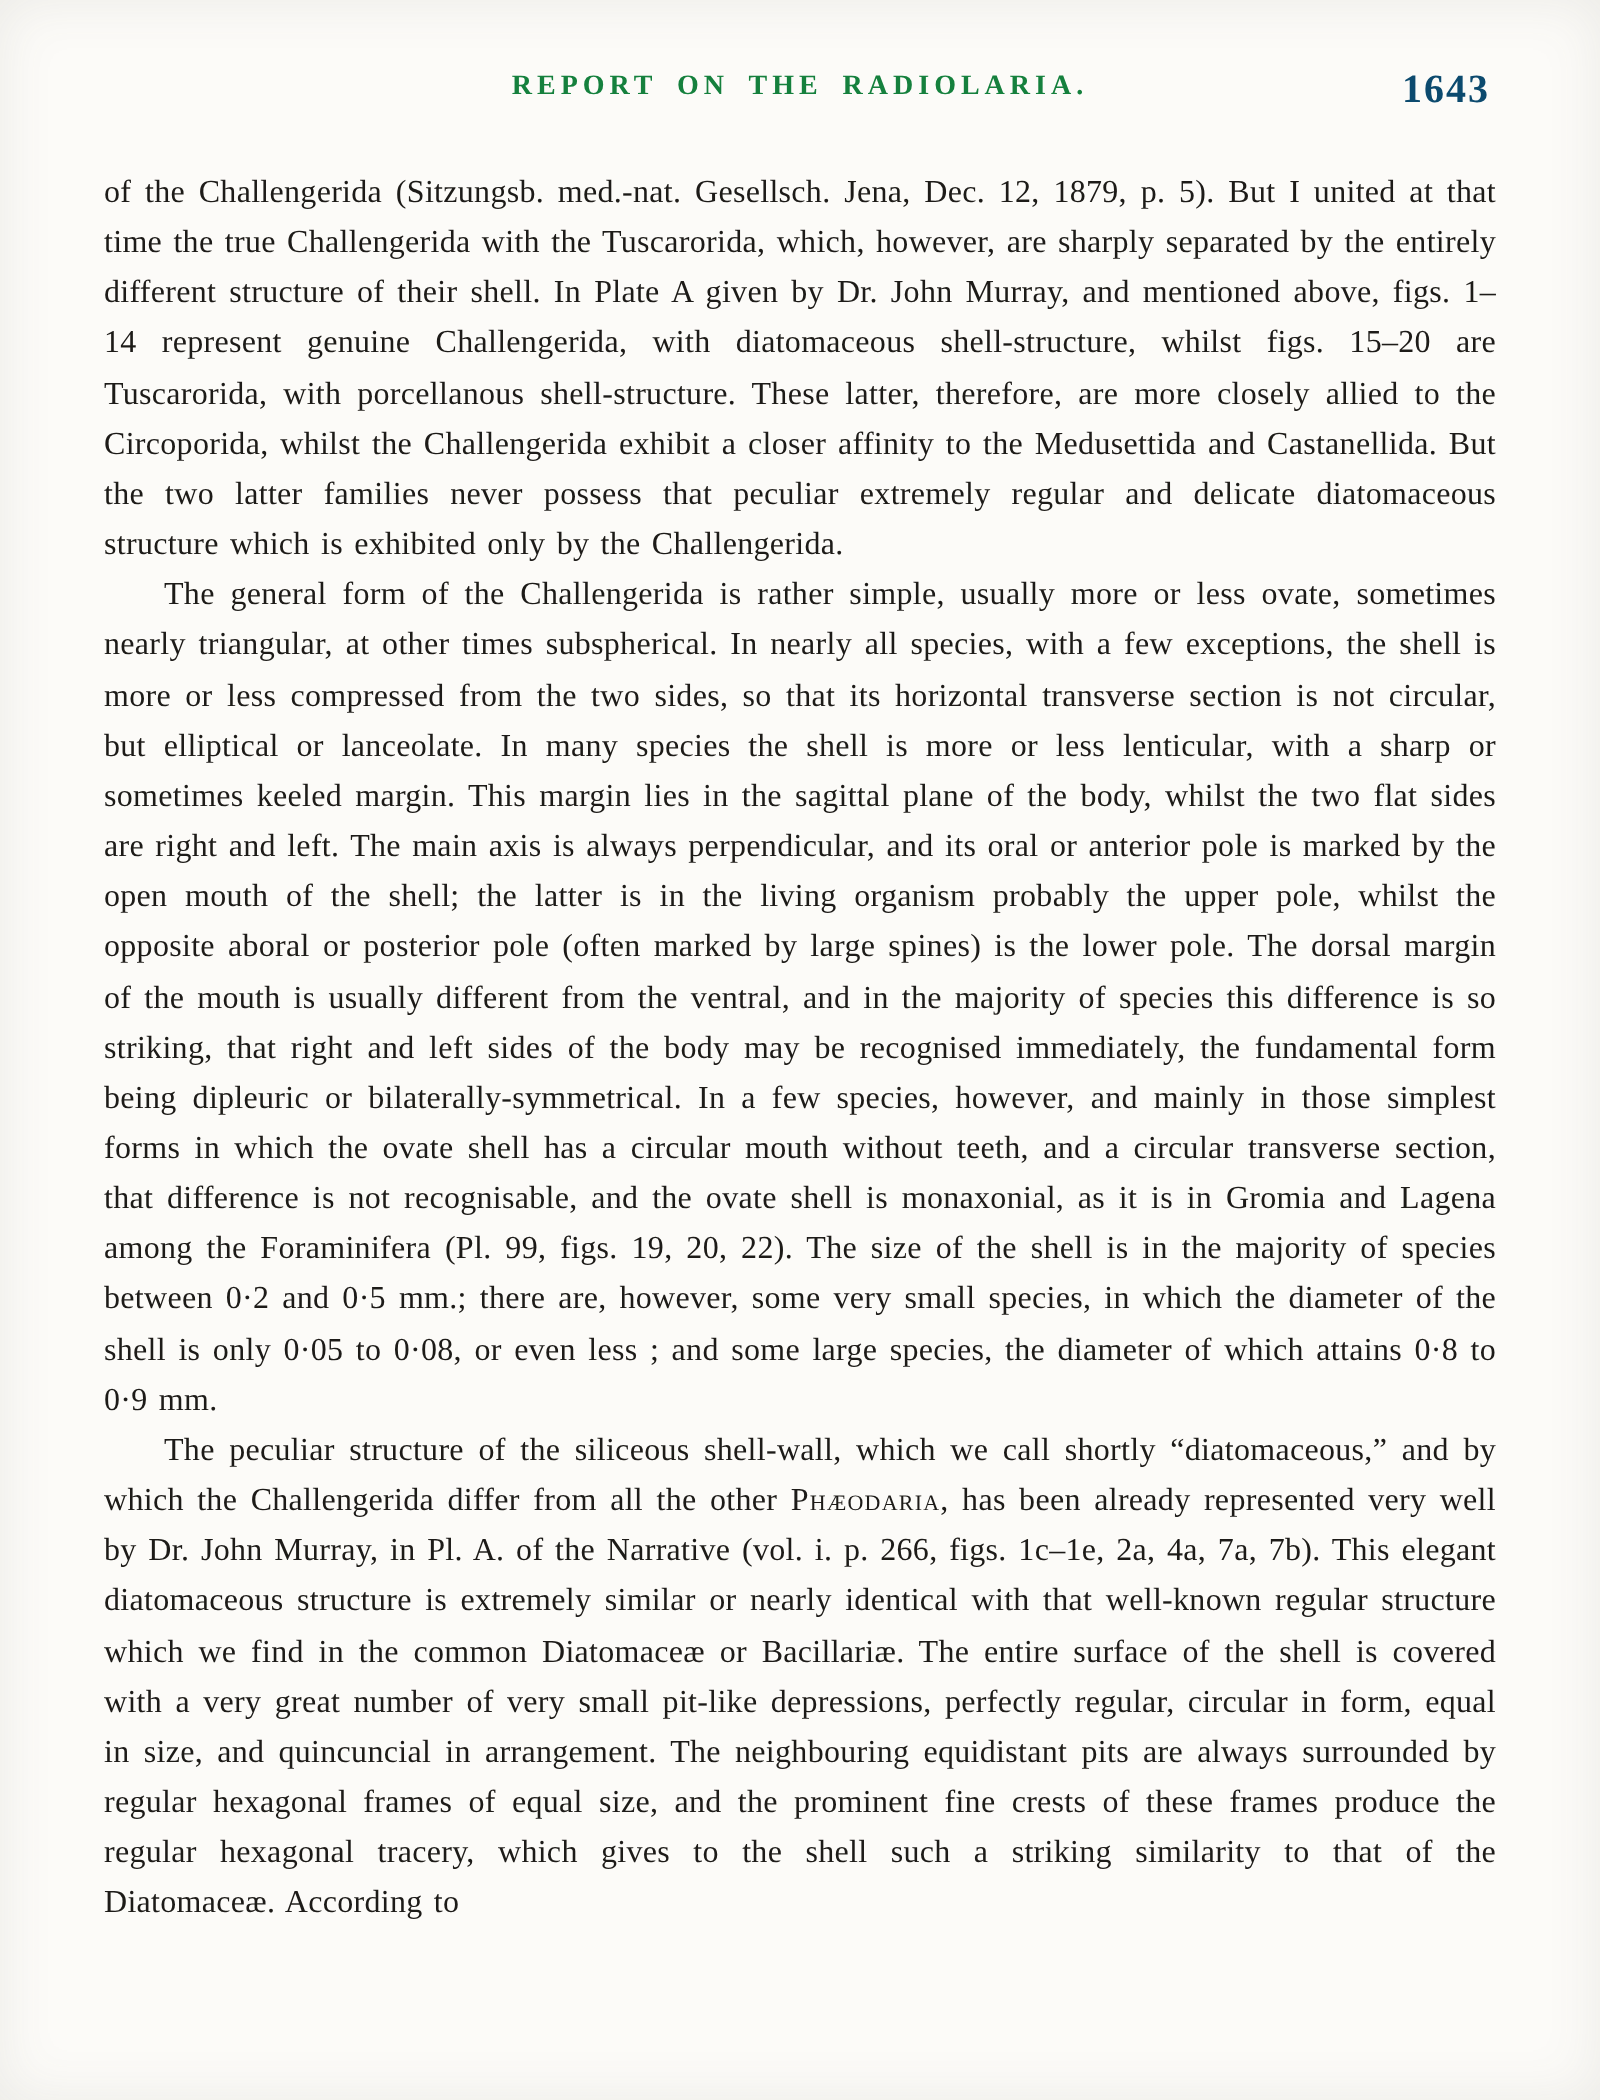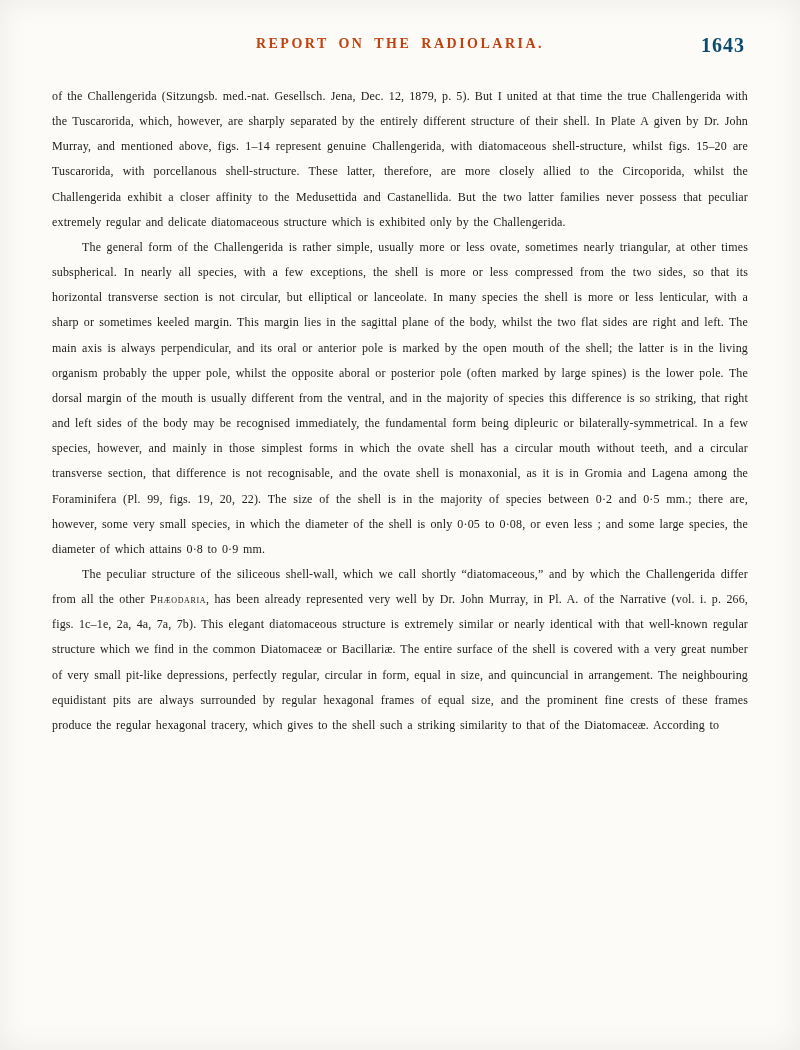--- a/index.html
+++ b/index.html
@@ -25,34 +25,34 @@
   }
   .running-title {
     position: absolute;
     left: 0;
     right: 0;
     text-align: center;
     font-size: 14px;
     font-weight: 700;
     letter-spacing: 2.5px;
     word-spacing: 4px;
-    color: #c2410c;
+    color: #15803d;
   }
   .page-number {
     position: absolute;
     right: 55px;
     top: -2px;
     font-size: 20px;
     font-weight: 700;
     letter-spacing: 1px;
     color: #0c4a6e;
   }
   .page-body {
     margin: 24px 52px 12px 52px;
-    font-size: 12px;
+    font-size: 16px;
     line-height: 25.15px;
     text-align: justify;
     letter-spacing: 0.15px;
     word-spacing: 1.5px;
   }
   .para {
     margin: 0;
     padding: 0;
   }
   .para.indent {

